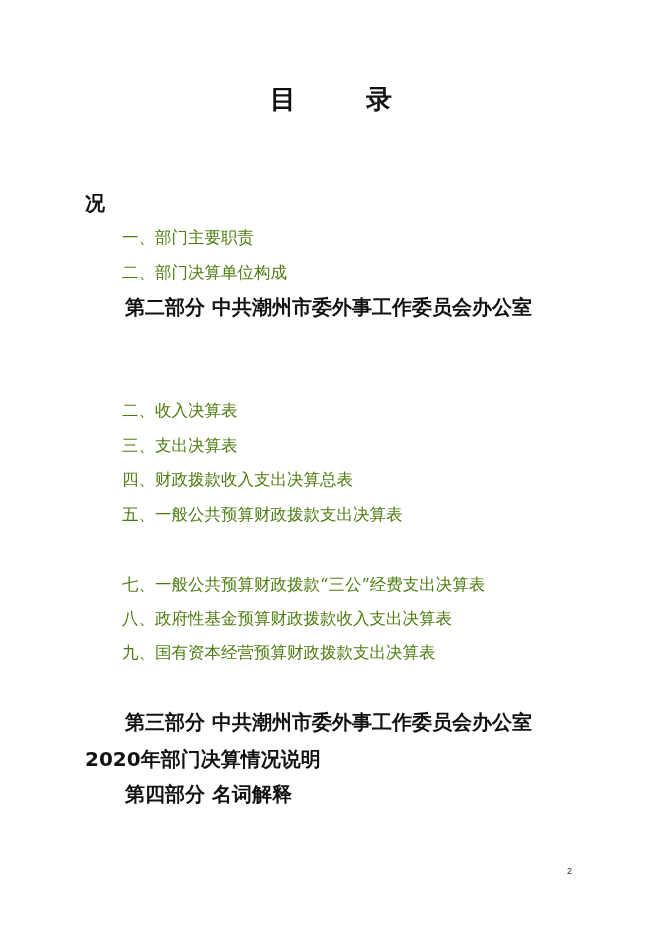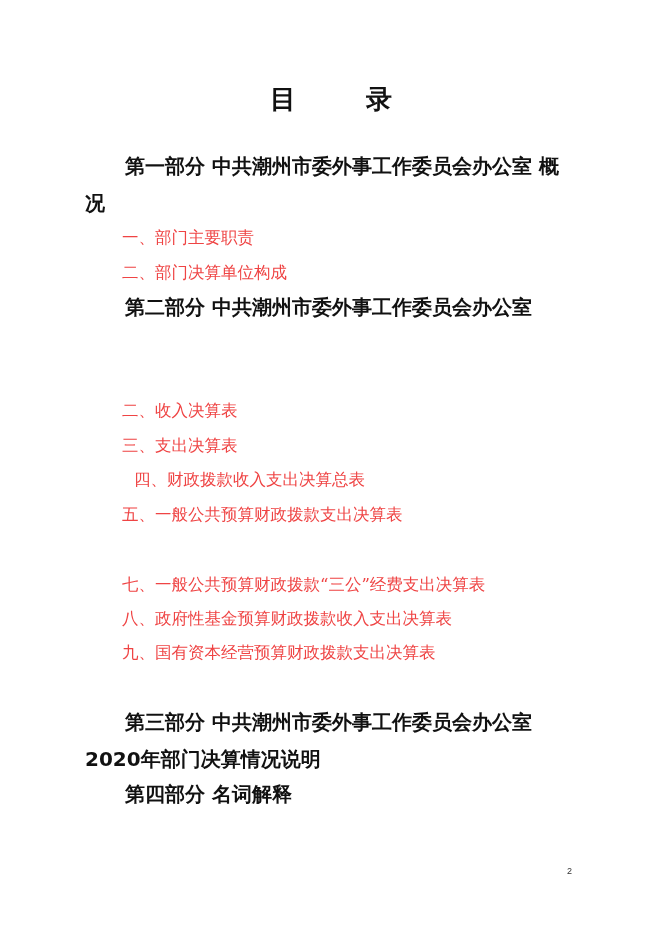--- a/index.html
+++ b/index.html
@@ -3,40 +3,39 @@
 <meta charset="utf-8">
 <style>
   html, body { margin:0; padding:0; background:#ffffff; }
   body { width:662px; height:936px; position:relative; overflow:hidden; color:#111; }
   .page { position:absolute; left:0; top:0; width:524px; height:936px; background:#fff; }
   .title { position:absolute; top:82px; left:0; width:662px; text-align:center; font-family:"DejaVu Sans", sans-serif; font-size:26px; font-weight:bold; }
   .title span { display:inline-block; }
   .title .gap { width:70px; }
   .line { position:absolute; white-space:nowrap; font-family:"DejaVu Sans", sans-serif; }
   .h { font-size:20px; font-weight:bold; }
-  .i { font-size:16.5px; font-family:"DejaVu Serif", serif; color:#ef4444; }
+  .i { font-size:16.5px; font-family:"DejaVu Serif", serif; color:#4d7c0f; }
   .pn { position:absolute; left:567px; top:866px; font-size:9px; font-family:"Liberation Sans", sans-serif; color:#333; }
 </style>
 </head>
 <body>
 
 <div class="page">
   <div class="title">
     <span>目</span><span class="gap"></span><span>录</span>
   </div>
 
-  <div class="line h" style="left:125px;top:153px;">第一部分  中共潮州市委外事工作委员会办公室 概</div>
   <div class="line h" style="left:85px;top:190px;">况</div>
   <div class="line i" style="left:122px;top:227px;">一、部门主要职责</div>
   <div class="line i" style="left:122px;top:262px;">二、部门决算单位构成</div>
 
   <div class="line h" style="left:125px;top:294px;">第二部分  中共潮州市委外事工作委员会办公室</div>
   <div class="line i" style="left:122px;top:400px;">二、收入决算表</div>
   <div class="line i" style="left:122px;top:435px;">三、支出决算表</div>
-  <div class="line i" style="left:134px;top:469px;">四、财政拨款收入支出决算总表</div>
+  <div class="line i" style="left:122px;top:469px;">四、财政拨款收入支出决算总表</div>
   <div class="line i" style="left:122px;top:504px;">五、一般公共预算财政拨款支出决算表</div>
   <div class="line i" style="left:122px;top:574px;">七、一般公共预算财政拨款“三公”经费支出决算表</div>
   <div class="line i" style="left:122px;top:608px;">八、政府性基金预算财政拨款收入支出决算表</div>
   <div class="line i" style="left:122px;top:642px;">九、国有资本经营预算财政拨款支出决算表</div>
 
   <div class="line h" style="left:125px;top:709px;">第三部分  中共潮州市委外事工作委员会办公室</div>
   <div class="line h" style="left:85px;top:746px;">2020年部门决算情况说明</div>
   <div class="line h" style="left:125px;top:781px;">第四部分   名词解释</div>
 
   <div class="pn">2</div>

